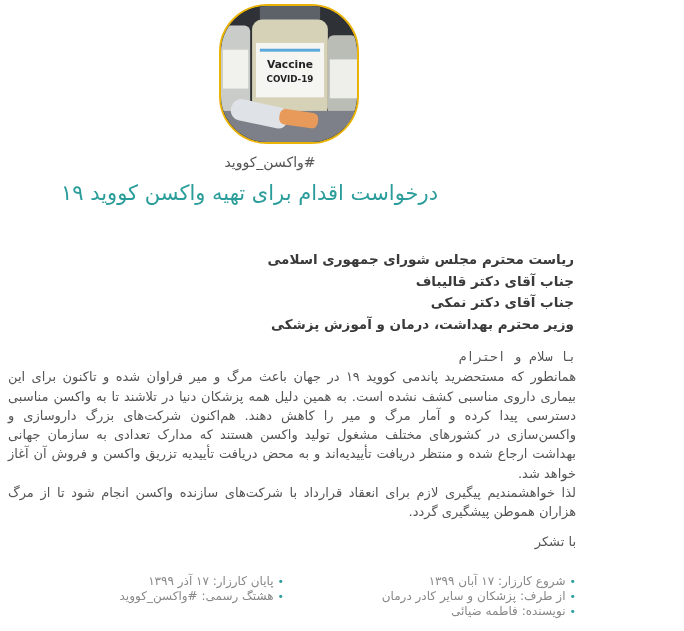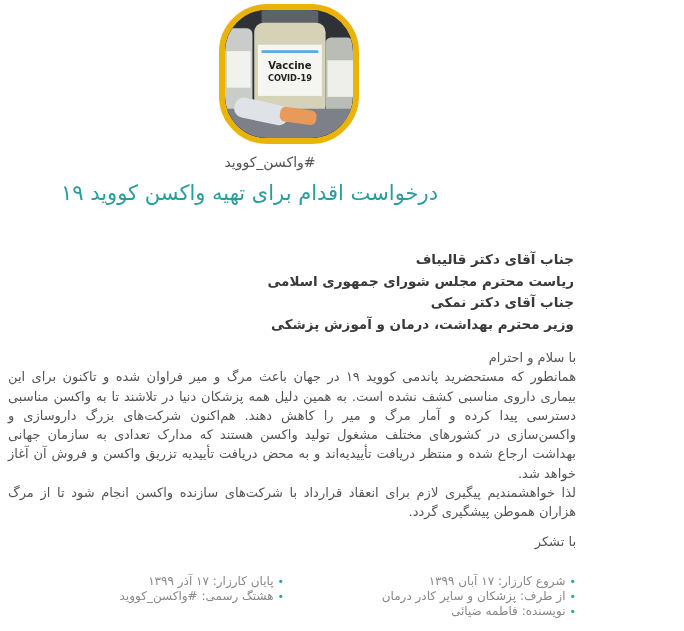--- a/index.html
+++ b/index.html
@@ -2,21 +2,21 @@
 <html><head>
   <meta charset="utf-8">
   <style>
     html, body { margin: 0; padding: 0; background: #ffffff; }
     body {
       width: 684px; height: 631px; overflow: hidden; position: relative;
       font-family: "DejaVu Sans", sans-serif; color: #444444;
     }
     .avatar-wrap {
       position: absolute; left: 219px; top: 4px; width: 140px; height: 140px;
-      border: 6px solid #eab308; border-radius: 48px; overflow: hidden;
+      border: 2px solid #eab308; border-radius: 48px; overflow: hidden;
       box-sizing: border-box; background: #2b2f33;
     }
     .avatar-wrap svg { display: block; width: 100%; height: 100%; }
     .hashtag {
       position: absolute; left: 215px; top: 154px; width: 110px; text-align: center;
       font-size: 14px; color: #555555; direction: rtl;
     }
     .title {
       position: absolute; left: 130px; top: 181px; width: 308px; text-align: right;
       font-size: 21px; color: #2a9d9a; direction: rtl; white-space: nowrap;
@@ -26,21 +26,21 @@
       direction: rtl; text-align: right; font-weight: bold; font-size: 13.5px;
       line-height: 21.5px; color: #3a3a3a;
     }
     .addressees div { white-space: nowrap; }
     .body-text {
       position: absolute; left: 8px; top: 348px; width: 568px;
       direction: rtl; text-align: justify; font-size: 13px; line-height: 19.3px;
       color: #555555;
     }
     .body-text p { margin: 0; }
-    .body-text .greeting { margin-bottom: 0; }
+    .body-text .greeting { margin-bottom: 0; font-family: Liberation Mono, monospace; }
     .body-text .thanks { margin-top: 10px; }
     .meta {
       position: absolute; top: 574px; direction: rtl; font-size: 12px;
       color: #888888; line-height: 15px; list-style: none; margin: 0; padding: 0;
     }
     .meta li { white-space: nowrap; }
     .meta li::before {
       content: "•"; color: #2a9d9a; font-size: 11px; margin-left: 4px;
     }
     .meta-right { right: 108px; width: 200px; }
@@ -66,22 +66,22 @@
     <rect x="10" y="100" width="60" height="22" rx="10" fill="#dfe2e6" transform="rotate(12 40 110)"></rect>
     <rect x="60" y="108" width="40" height="16" rx="6" fill="#e89a5a" transform="rotate(8 80 116)"></rect>
   </svg>
 </div>
 
 <div class="hashtag">#واکسن_کووید</div>
 
 <div class="title">درخواست اقدام برای تهیه واکسن کووید ۱۹</div>
 
 <div class="addressees">
+  <div>ریاست محترم مجلس شورای جمهوری اسلامی</div>
   <div>جناب آقای دکتر قالیباف</div>
-  <div>ریاست محترم مجلس شورای جمهوری اسلامی</div>
   <div>جناب آقای دکتر نمکی</div>
   <div>وزیر محترم بهداشت، درمان و آموزش پزشکی</div>
 </div>
 
 <div class="body-text">
   <p class="greeting">با سلام و احترام</p>
   <p>همانطور که مستحضرید پاندمی کووید ۱۹ در جهان باعث مرگ و میر فراوان شده و تاکنون برای این بیماری داروی مناسبی کشف نشده است. به همین دلیل همه پزشکان دنیا در تلاشند تا به واکسن مناسبی دسترسی پیدا کرده و آمار مرگ و میر را کاهش دهند. هم‌اکنون شرکت‌های بزرگ داروسازی و واکسن‌سازی در کشورهای مختلف مشغول تولید واکسن هستند که مدارک تعدادی به سازمان جهانی بهداشت ارجاع شده و منتظر دریافت تأییدیه‌اند و به محض دریافت تأییدیه تزریق واکسن و فروش آن آغاز خواهد شد.</p>
   <p>لذا خواهشمندیم پیگیری لازم برای انعقاد قرارداد با شرکت‌های سازنده واکسن انجام شود تا از مرگ هزاران هموطن پیشگیری گردد.</p>
   <p class="thanks">با تشکر</p>
 </div>

